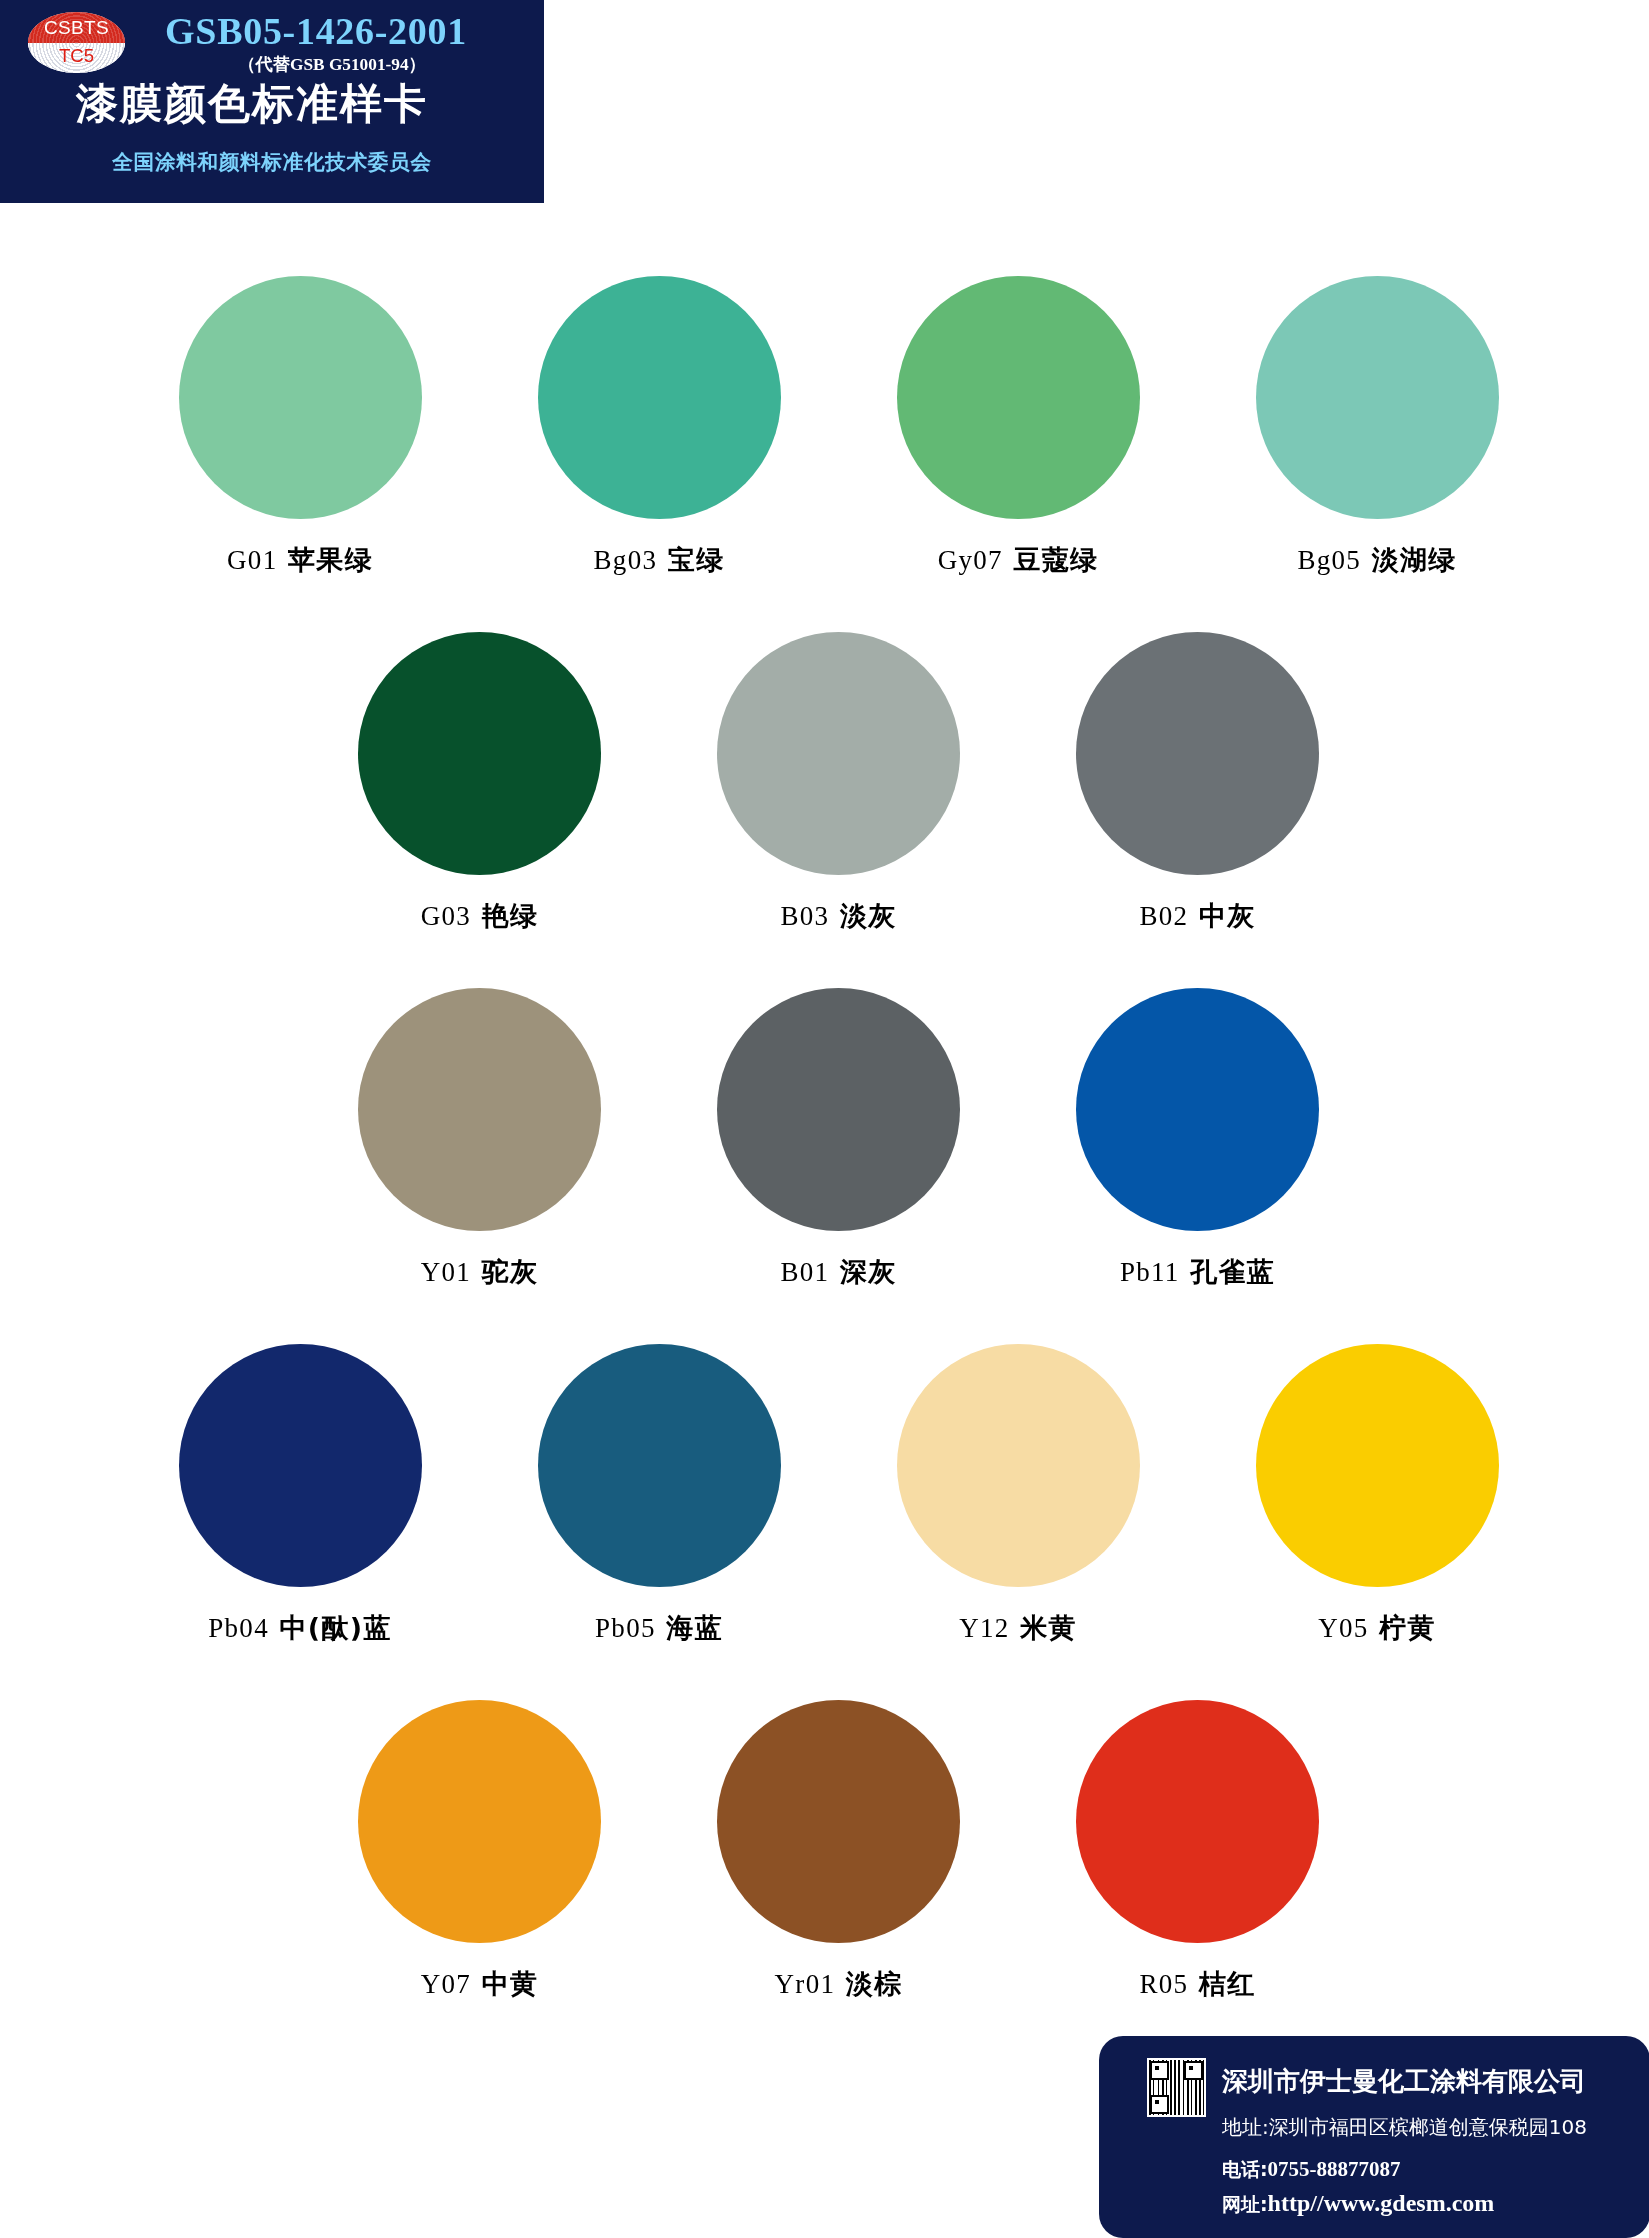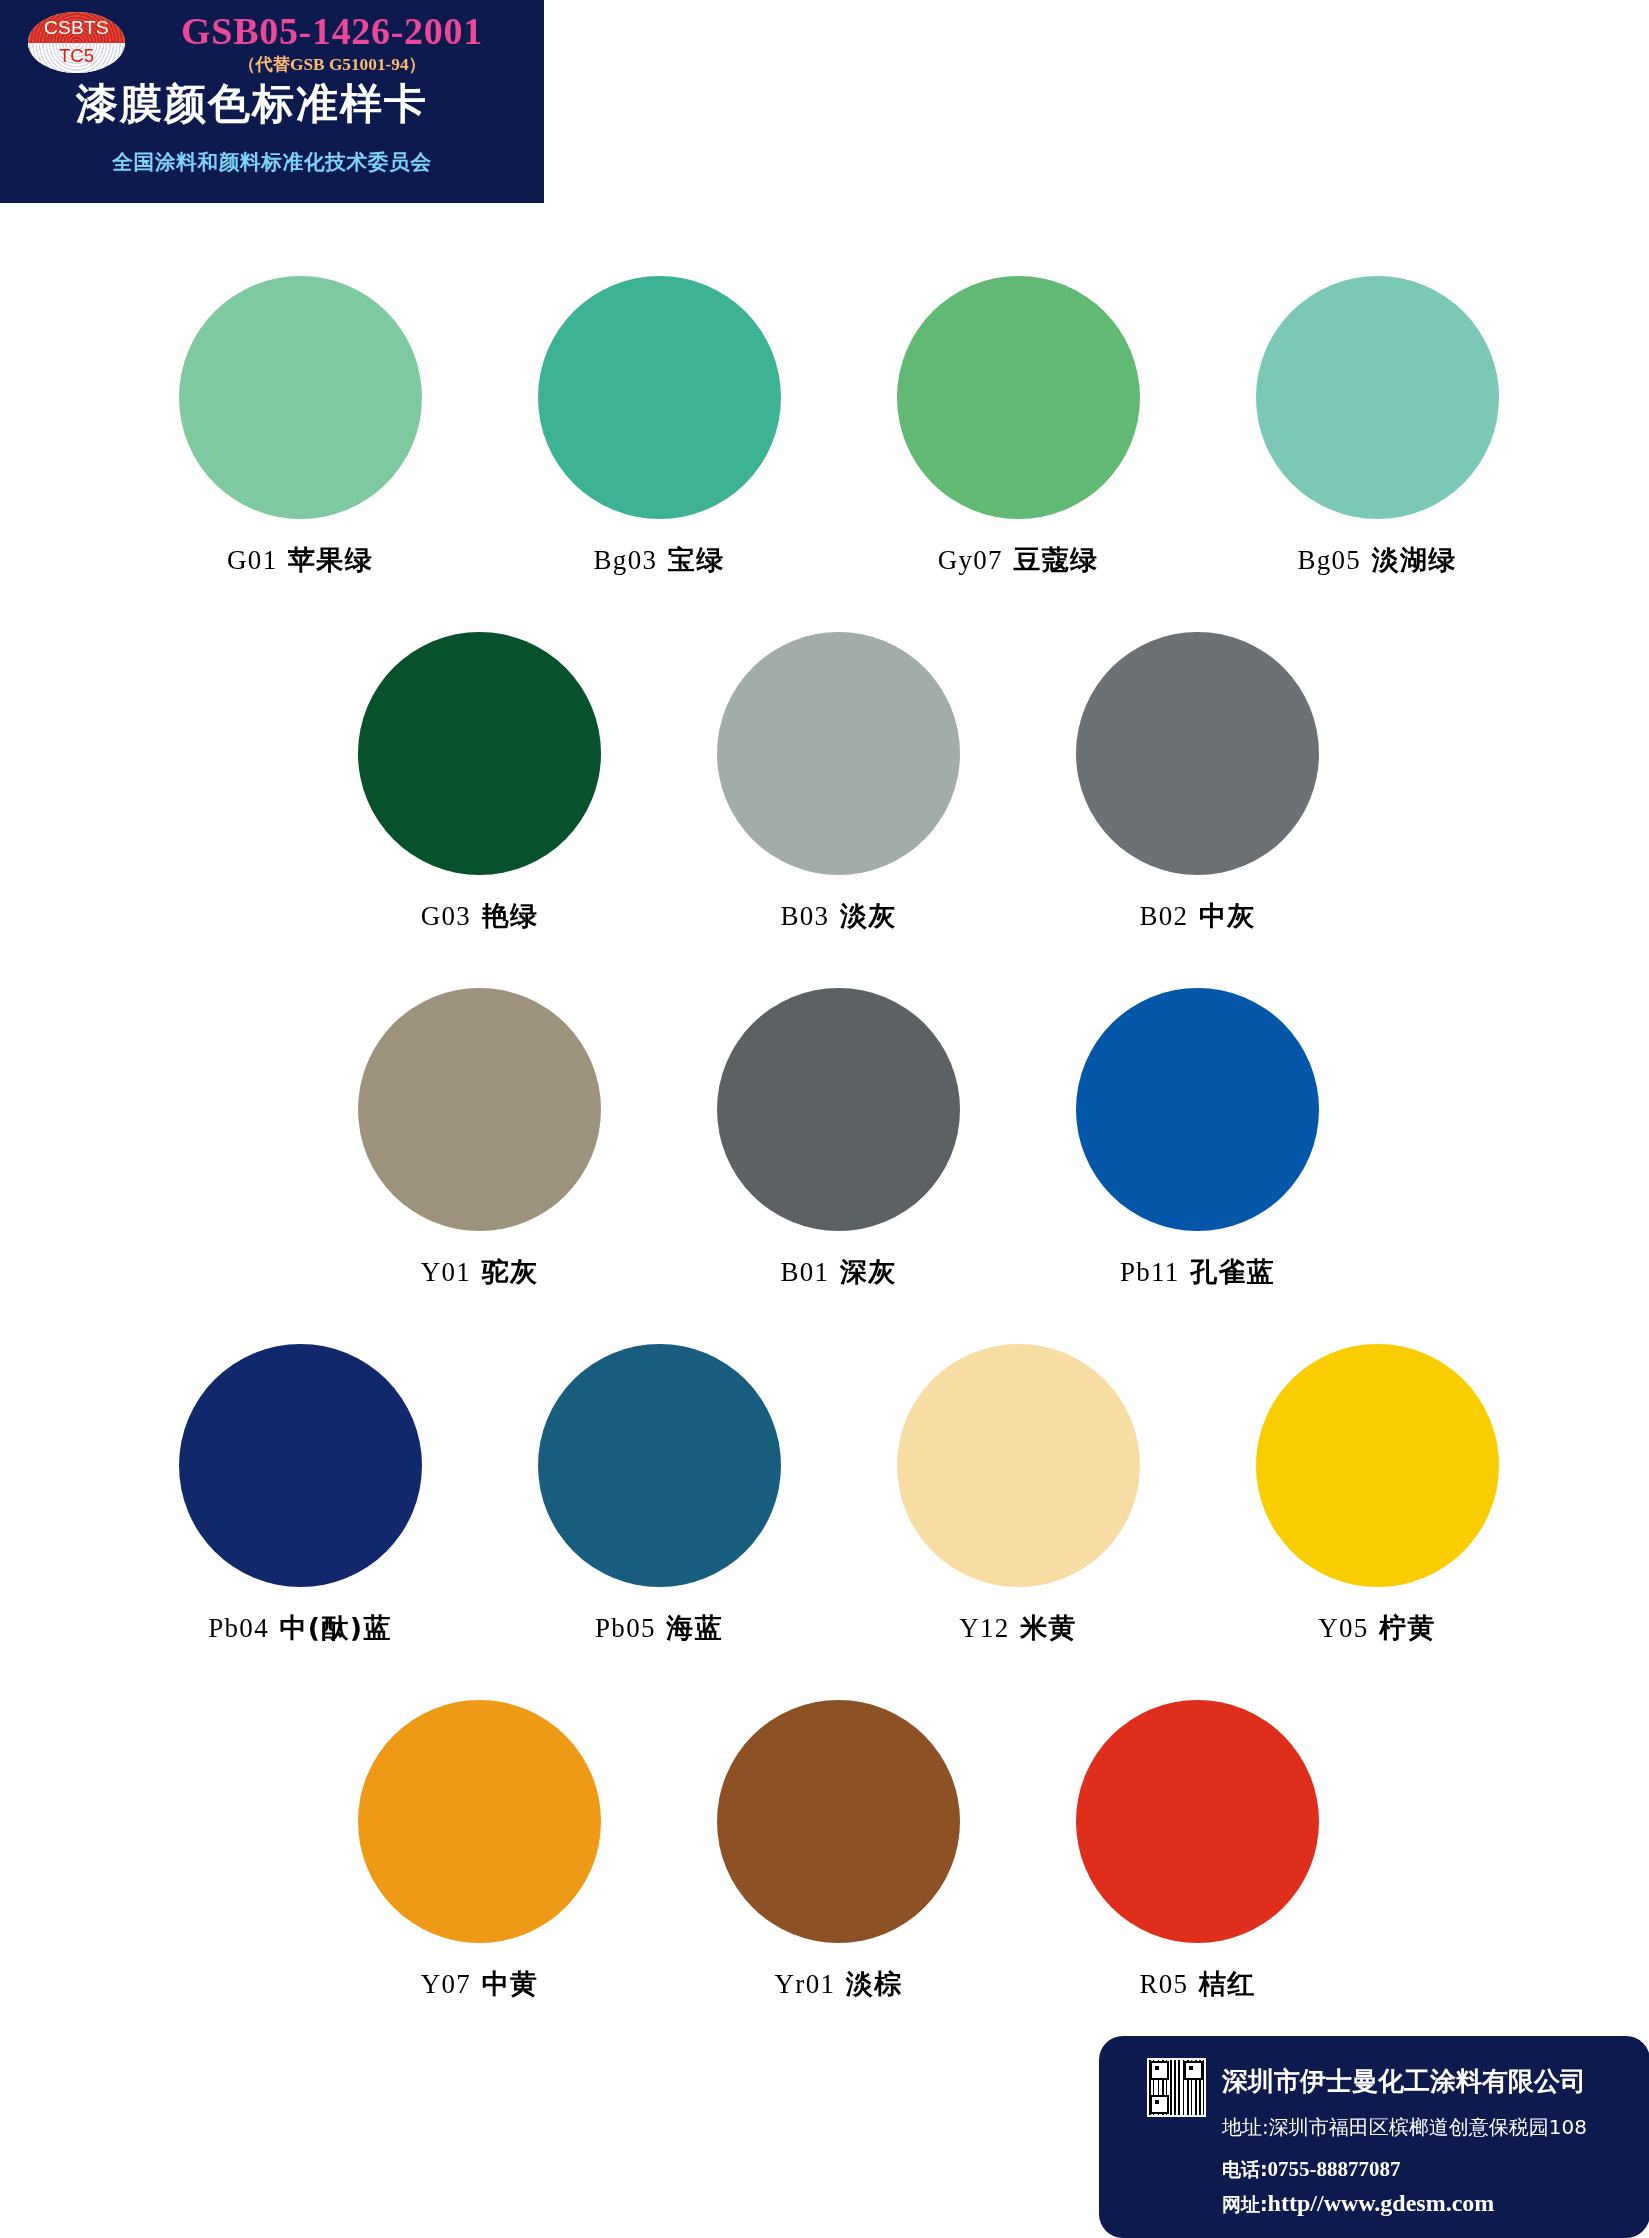--- a/index.html
+++ b/index.html
@@ -69,37 +69,37 @@
     width: 100%;
     text-align: center;
     color: #e01d12;
     font-family: "Liberation Sans", sans-serif;
     font-size: 18.6px;
     font-weight: 500;
     z-index: 3;
   }
   .std-code {
     position: absolute;
-    left: 126px;
+    left: 110px;
     top: 9.3px;
     width: 412px;
     text-align: center;
-    color: #ec4899;
+    color: #7dd3fc;
     font-family: "Liberation Serif", serif;
     font-weight: bold;
     font-size: 38px;
     letter-spacing: 0.7px;
   }
   .std-sub {
     position: absolute;
     left: 126px;
     top: 52px;
     width: 412px;
     text-align: center;
-    color: #fdba74;
+    color: #ffffff;
     font-family: "Liberation Serif", serif;
     font-weight: bold;
     font-size: 17.3px;
     letter-spacing: 0px;
   }
   .card-title {
     position: absolute;
     left: 0;
     top: 76px;
     width: 504px;

